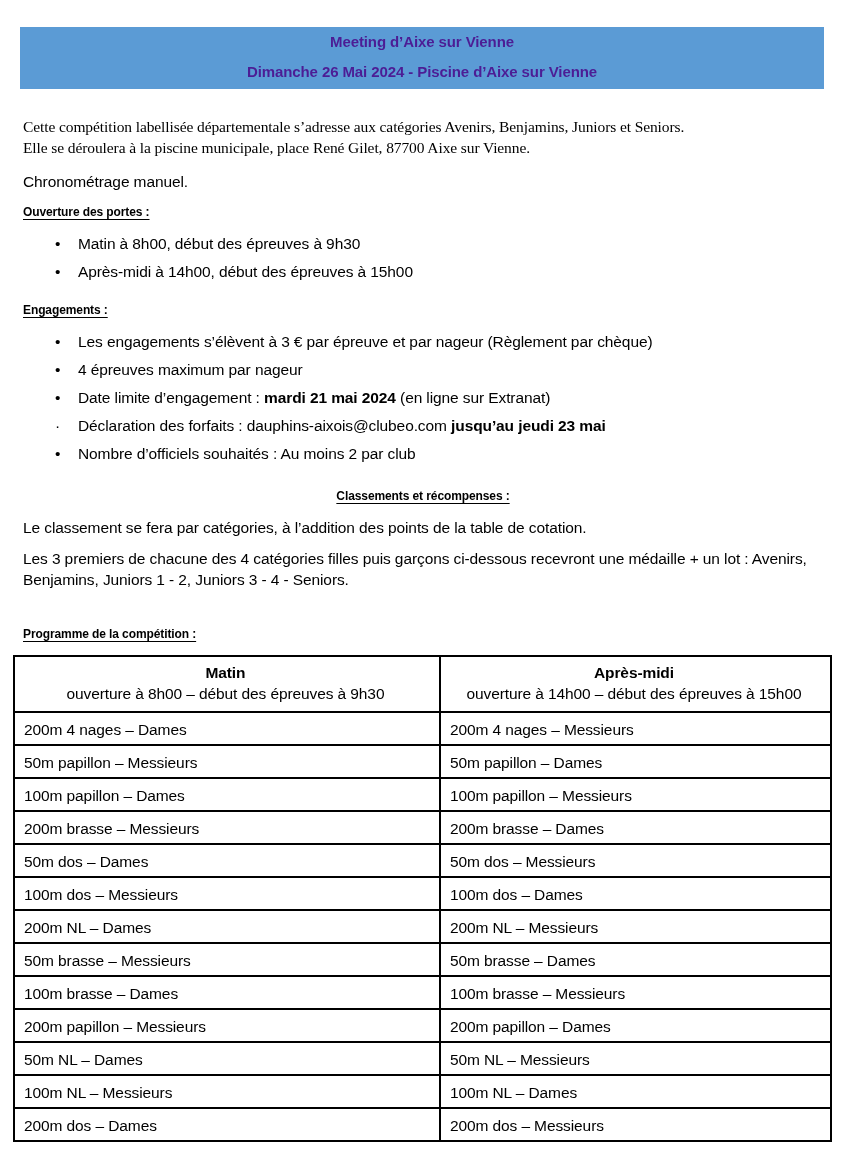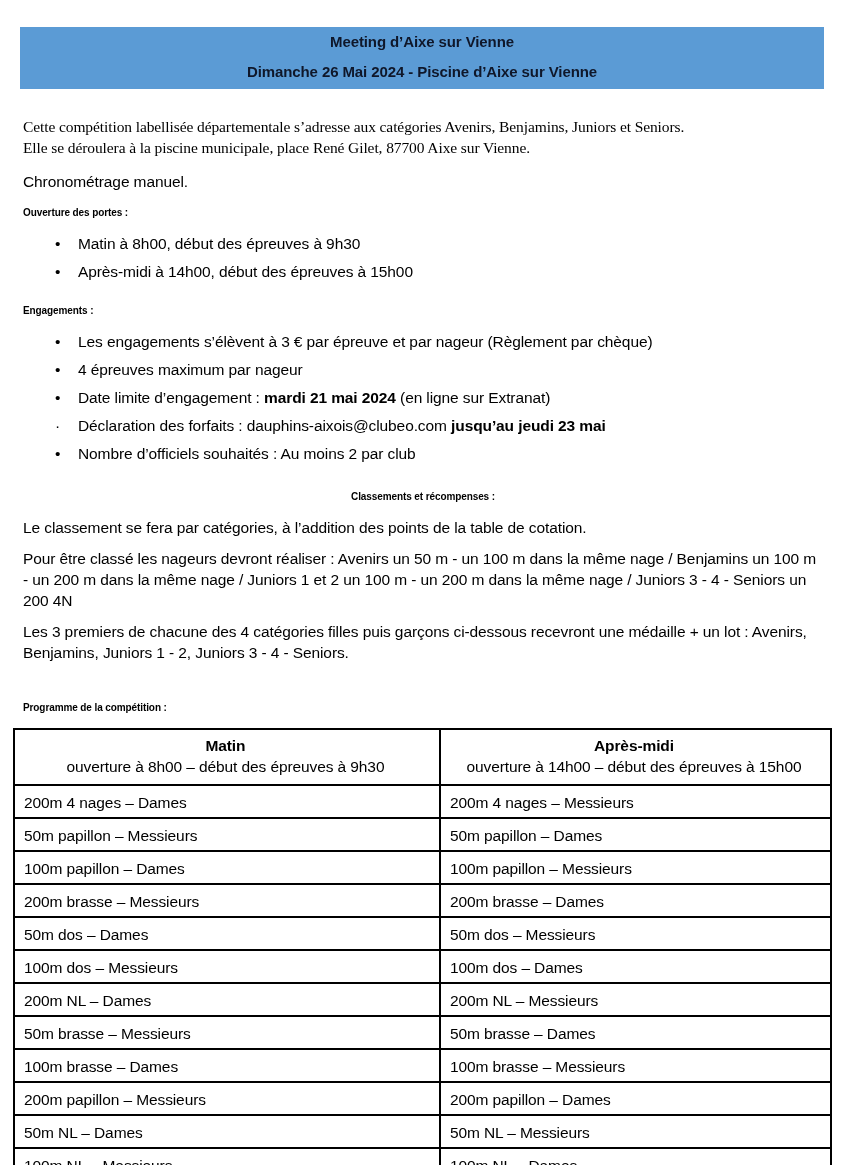--- a/index.html
+++ b/index.html
@@ -9,40 +9,41 @@
     background:#ffffff;
     font-family:"Liberation Sans", sans-serif;
     color:#000000;
     letter-spacing:-0.1px;
     overflow:hidden;
   }
   
   .banner {
     position:absolute; left:20px; top:27px; width:804px;
     background:#5b9bd5;
-    color:#0f172a;
+    color:#4c1d95;
     text-align:center;
     font-weight:bold;
     font-size:15px;
     line-height:16px;
     padding:7px 0 9px 0;
   }
   .banner-title { margin-bottom:14px; }
 
   
   .content {
     position:absolute; left:23px; top:116px; width:800px;
     font-size:15.5px; line-height:21px;
   }
   .para { margin:0 0 10px 0; }
   .para.intro { margin-bottom:13px; }
   .line { display:block;font-family:Liberation Serif, serif; }
 
   .heading {
-    font-size:10px; font-weight:bold;
+    font-size:12px; font-weight:bold;
+    text-decoration:underline;
     text-underline-offset:3px;
     margin:0 0 10px 0;
   }
   .mt-sm { margin-top:7px; }
   .mt-md { margin-top:18px; }
   .mt-lg { margin-top:22px;text-align:center; }
   .mt-xl { margin-top:34px; }
 
   ul.bullets {
     list-style:none;
@@ -134,21 +135,20 @@
         <span>Déclaration des forfaits : dauphins-aixois@clubeo.com </span><b>jusqu’au jeudi 23 mai</b><span></span>
       </li>
       <li>
         <span class="marker">•</span>
         <span>Nombre d’officiels souhaités :  Au moins 2 par club</span><b></b><span></span>
       </li>
     </ul>
 
     <h2 class="heading mt-lg">Classements et récompenses :</h2>
     <p class="para">Le classement se fera par catégories, à l’addition des points de la table de cotation.</p>
-    <p class="para">Pour être classé les nageurs devront réaliser : Avenirs un 50 m - un 100 m dans la même nage / Benjamins un 100 m - un 200 m dans la même nage / Juniors 1 et 2 un 100 m - un 200 m dans la même nage / Juniors 3 - 4 - Seniors un 200 4N</p>
     <p class="para">Les 3 premiers de chacune des 4 catégories filles puis garçons ci-dessous recevront une médaille + un lot : Avenirs, Benjamins, Juniors 1 - 2, Juniors 3 - 4 - Seniors.</p>
 
     <h2 class="heading mt-xl">Programme de la compétition :</h2>
 
     <table class="programme">
       <thead>
         <tr>
           <th class="col-matin">
             <div class="th-title">Matin</div>
             <div class="th-sub">ouverture à 8h00 – début des épreuves à 9h30</div>

